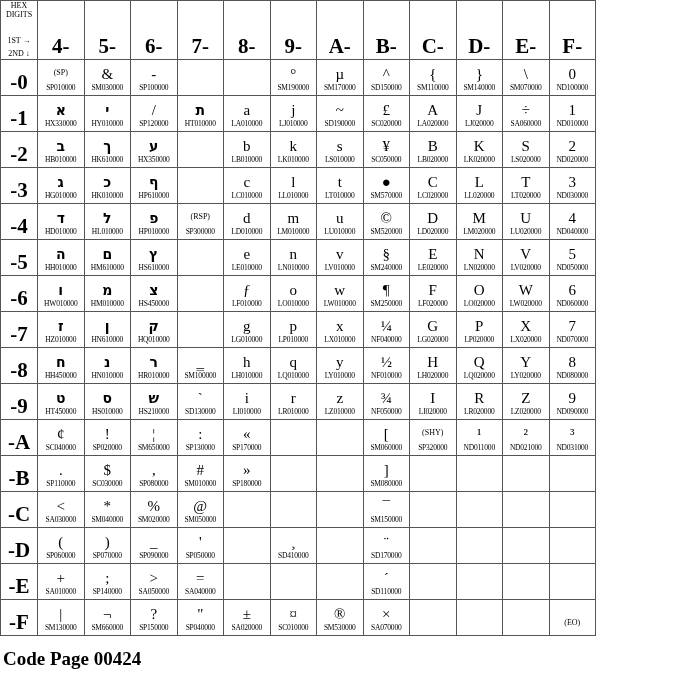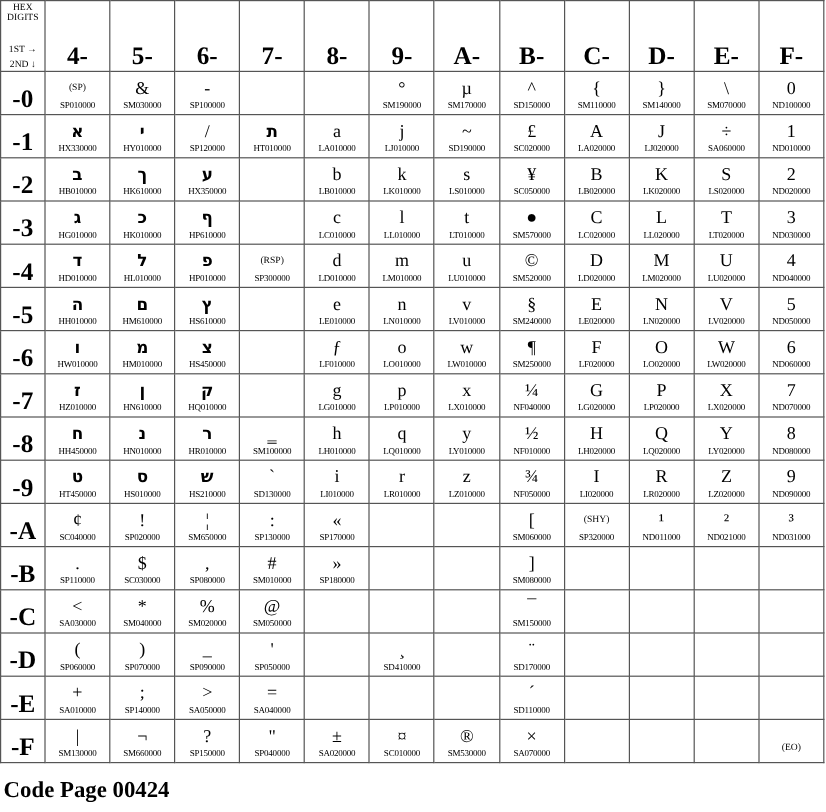--- a/index.html
+++ b/index.html
@@ -1,17 +1,17 @@
 <!DOCTYPE html>
 <html><head>
 <meta charset="utf-8">
 <style>
   html, body { margin: 0; padding: 0; background: #ffffff; }
   body { width: 688px; height: 677px; position: relative; font-family: "Liberation Serif", "DejaVu Serif", serif; color: #000; overflow: hidden; }
-  table.cp { position: absolute; left: 0; top: 0; border-collapse: collapse; table-layout: fixed; width: 687px; }
+  table.cp { position: absolute; left: 0; top: 0; border-collapse: collapse; table-layout: fixed; width: 596px; }
   table.cp td { border: 1px solid #555; padding: 0; text-align: center; vertical-align: bottom; overflow: hidden; }
   table.cp tr { height: 36px; }
   table.cp tr.hdr { height: 55px; }
   td.corner { width: 36px; text-align: left; vertical-align: top; font-size: 8px; line-height: 11px; padding-left: 2px; }
   td.corner .hexd { display: block; text-align: center; line-height: 9px; }
   td.colhdr { font-size: 21px; font-weight: bold; vertical-align: middle; }
   td.rowhdr { font-size: 21px; font-weight: bold; vertical-align: middle; }
   .ch { display: block; font-size: 15px; line-height: 17px; min-height: 17px; }
   .ch.small { font-size: 8px; line-height: 14px; }
   .ch.heb { font-family: "DejaVu Sans", sans-serif; font-size: 14px; font-weight: bold; }

